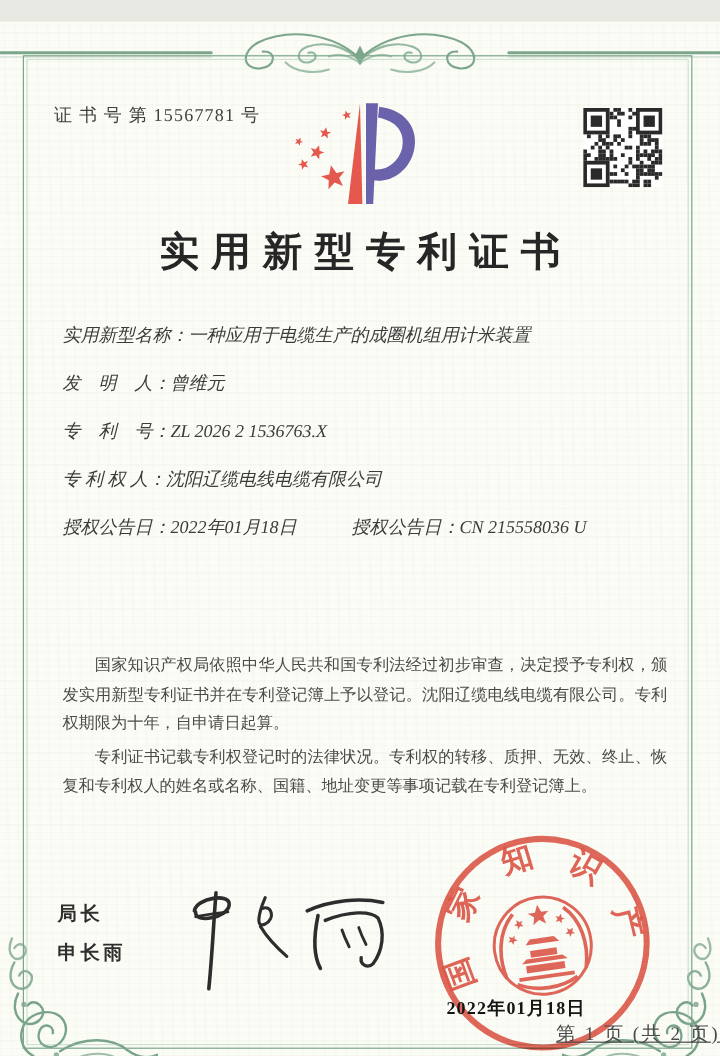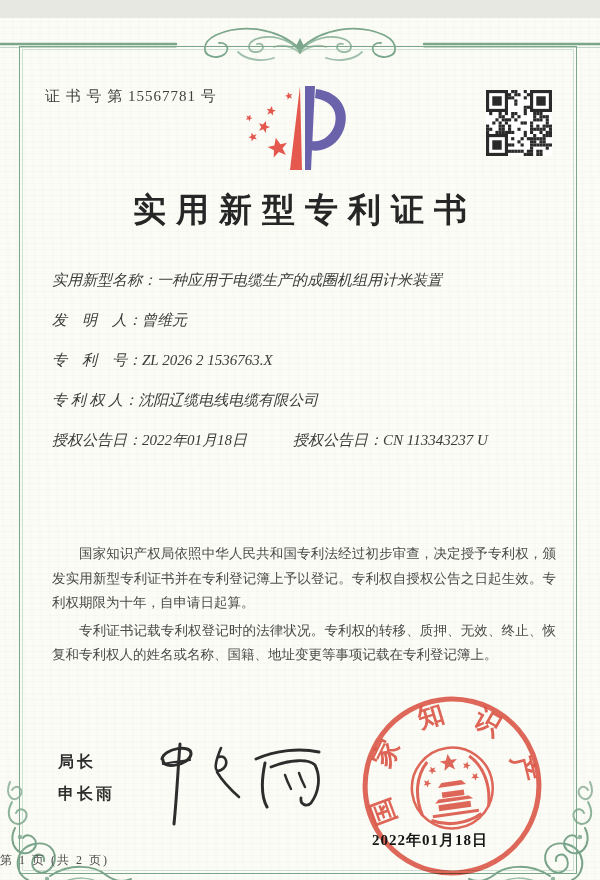--- a/index.html
+++ b/index.html
@@ -22,31 +22,31 @@
   .title{position:absolute;left:0;top:170px;width:100%;text-align:center;
     font-size:33px;font-weight:700;letter-spacing:10px;color:#262626;text-indent:10px;font-family:Liberation Serif, serif;}
   .fields{position:absolute;left:52px;top:252px;right:36px;}
   .frow{font-size:15px;line-height:21px;margin-bottom:19px;white-space:nowrap;font-style:italic;}
   .flabel{color:#3b3b3b;}
   .fvalue{color:#3b3b3b;}
   .grant-no{margin-left:46px;}
   .paras{position:absolute;left:52px;right:44px;top:524px;}
   .paras p{margin:0 0 3px 0;font-size:13.5px;line-height:1.82;text-indent:2em;
     text-align:justify;color:#4a4a4a;}
-  .officer{position:absolute;left:58px;top:734px;
+  .officer{position:absolute;left:48px;top:734px;
     font-family:"Liberation Sans","DejaVu Sans",sans-serif;font-weight:700;
     font-size:16px;letter-spacing:3px;color:#2e2e2e;}
   .officer div{margin-bottom:11px;}
   .signature{position:absolute;left:128px;top:716px;width:205px;height:95px;}
   .seal{position:absolute;left:356px;top:672px;width:192px;height:192px;
     mix-blend-mode:multiply;opacity:.92;}
   .seal-date{position:absolute;left:372px;top:813px;font-size:15px;font-weight:700;
     letter-spacing:1px;color:#151515;}
-  .footer{position:absolute;left:0;top:834px;width:100%;text-align:left;
-    font-size:12px;letter-spacing:2px;color:#4a4a4a;}
+  .footer{position:absolute;left:0;top:834px;width:100%;text-align:right;
+    font-size:16px;letter-spacing:2px;color:#4a4a4a;text-decoration:underline;}
 </style>
 </head>
 <body>
 
 <div class="page">
 
   <svg class="edge-svg" style="left:0;top:0" width="600" height="50" viewBox="0 0 600 50">
     <g stroke="#7ba68b" fill="none" stroke-linecap="round">
       <line x1="0" y1="26" x2="176" y2="26" stroke-width="2.5"></line>
       <line x1="424" y1="26" x2="600" y2="26" stroke-width="2.5"></line>
@@ -268,26 +268,26 @@
     <div class="frow">
       <span class="flabel">发　明　人：</span><span class="fvalue">曾维元</span>
     </div>
     <div class="frow">
       <span class="flabel">专　利　号：</span><span class="fvalue">ZL 2026 2 1536763.X</span>
     </div>
     <div class="frow">
       <span class="flabel">专 利 权 人：</span><span class="fvalue">沈阳辽缆电线电缆有限公司</span>
     </div>
     <div class="frow">
-      <span class="flabel">授权公告日：</span><span class="fvalue">2022年01月18日</span><span class="flabel grant-no">授权公告日：</span><span class="fvalue">CN 113343237 U</span>
+      <span class="flabel">授权公告日：</span><span class="fvalue">2022年01月18日</span><span class="flabel grant-no">授权公告日：</span><span class="fvalue">CN 215558036 U</span>
     </div>
   </div>
 
   <div class="paras">
-    <p>国家知识产权局依照中华人民共和国专利法经过初步审查，决定授予专利权，颁发实用新型专利证书并在专利登记簿上予以登记。专利权自授权公告之日起生效。专利权期限为十年，自申请日起算。</p>
+    <p>国家知识产权局依照中华人民共和国专利法经过初步审查，决定授予专利权，颁发实用新型专利证书并在专利登记簿上予以登记。沈阳辽缆电线电缆有限公司。专利权期限为十年，自申请日起算。</p>
     <p>专利证书记载专利权登记时的法律状况。专利权的转移、质押、无效、终止、恢复和专利权人的姓名或名称、国籍、地址变更等事项记载在专利登记簿上。</p>
   </div>
 
   <div class="officer">
     <div>局长</div>
     <div>申长雨</div>
   </div>
 
   <svg class="signature" viewBox="0 0 205 95">
     <g stroke="#2d2d2d" fill="none" stroke-width="3" stroke-linecap="round">

